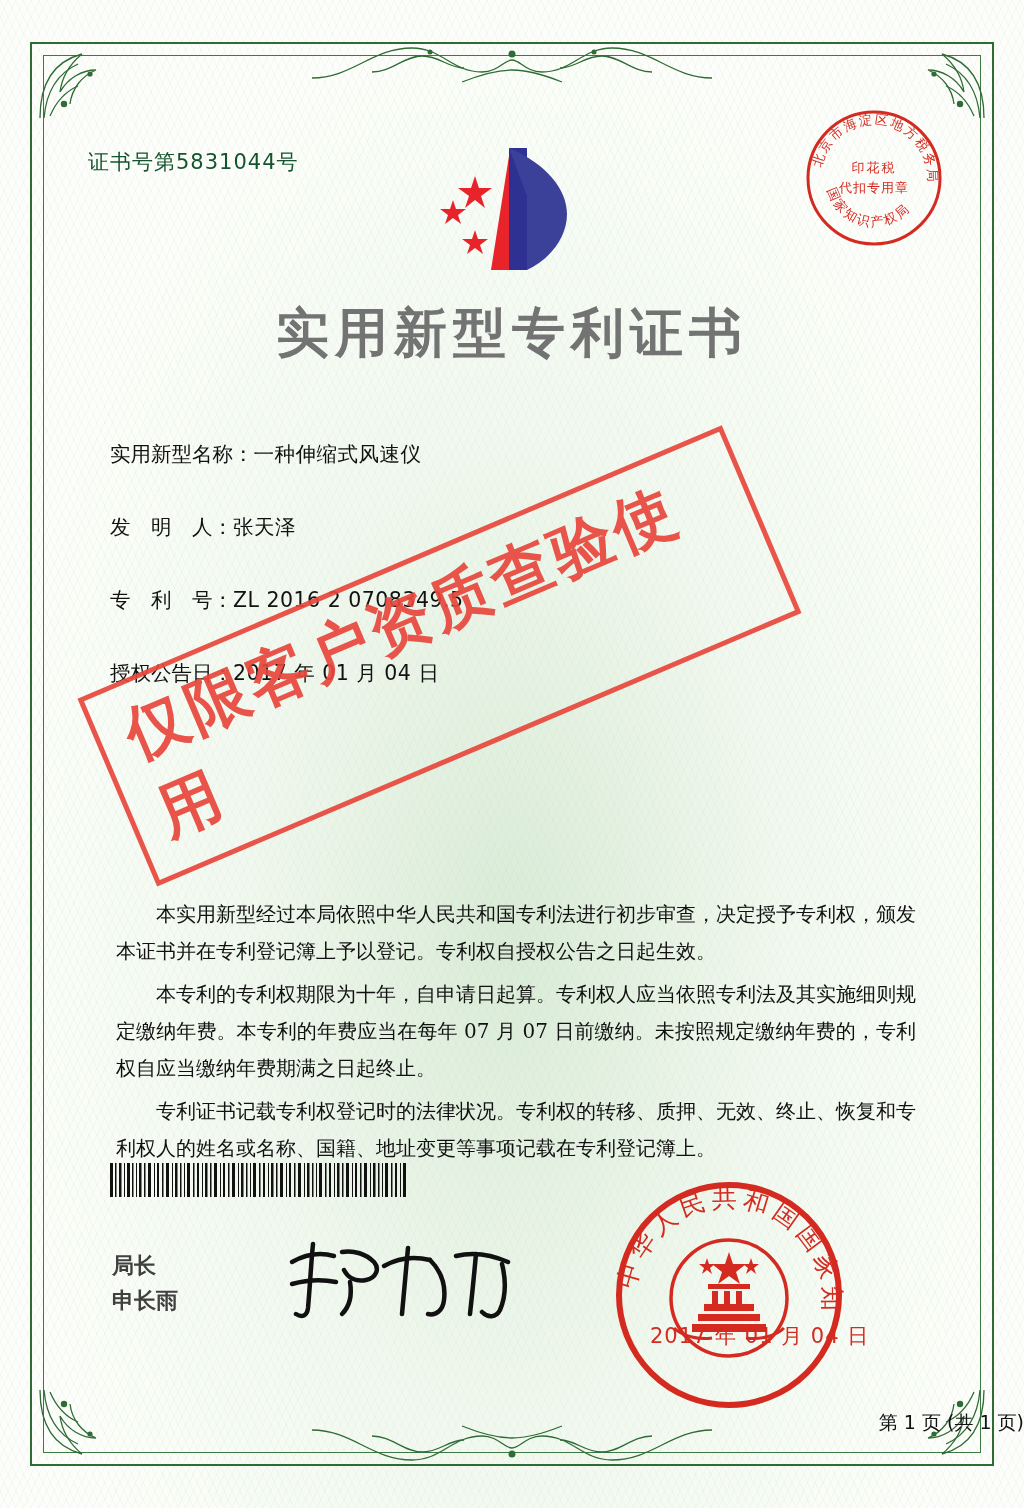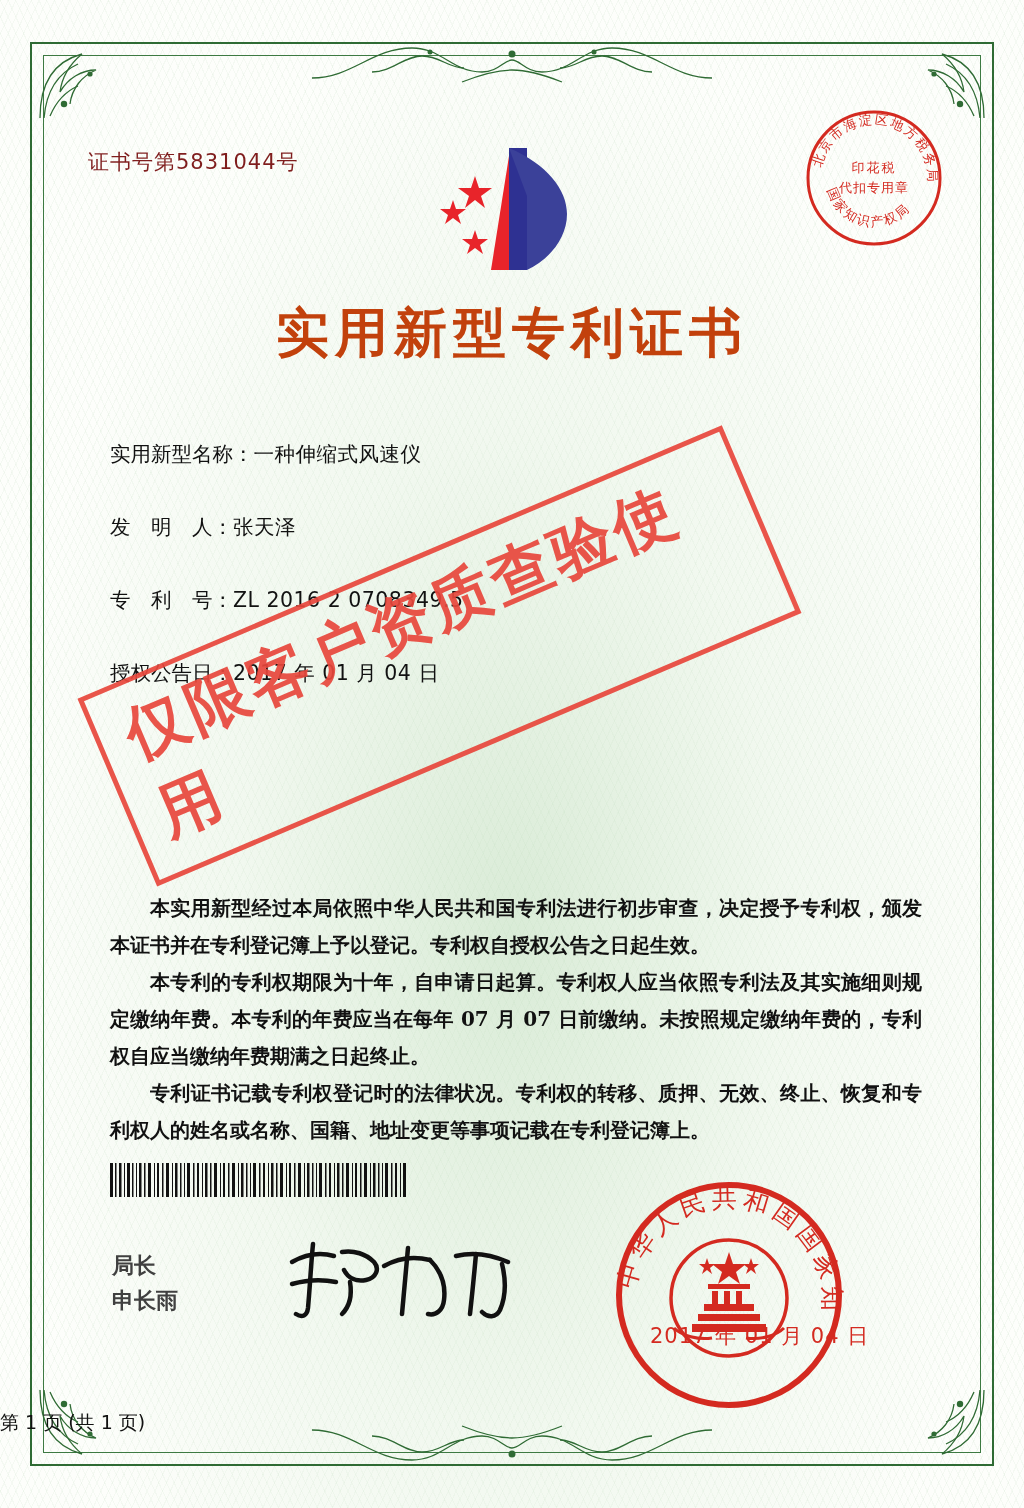--- a/index.html
+++ b/index.html
@@ -67,40 +67,40 @@
     width: 400px; height: 54px;
     color: #2f6b34;
   }
   .top-scroll svg, .bottom-scroll svg { width: 100%; height: 100%; display: block; }
 
   .cert-number {
     position: absolute;
     left: 88px; top: 148px;
     font-size: 21px;
     letter-spacing: 1px;
-    color: #7f1d1d;
+    color: #14532d;
     font-family: "DejaVu Sans", sans-serif;
   }
   .logo {
     position: absolute;
     left: 50%;
     transform: translateX(-50%);
     top: 138px;
     width: 190px;
     height: 148px;
   }
   .title {
     position: absolute;
     left: 0; right: 0;
     top: 298px;
     text-align: center;
     font-size: 53px;
     font-weight: bold;
     letter-spacing: 6px;
-    color: #c2410c;
+    color: #737373;
     font-family: "DejaVu Sans", sans-serif;
   }
   .fields {
     position: absolute;
     left: 110px;
     top: 440px;
     width: 820px;
   }
   .field-row {
     font-size: 20.5px;
@@ -117,23 +117,22 @@
     left: 110px;
     top: 890px;
     width: 812px;
     font-size: 20px;
     line-height: 37px;
     color: #111;
     text-align: justify;
     font-family: "DejaVu Serif", serif;
   }
   .body-text p {
-    margin: 0;
+    margin: 6px;
     text-indent: 2em;
-    font-weight: bold;
   }
 
   .barcode {
     position: absolute;
     left: 110px;
     top: 1163px;
     width: 300px;
     height: 34px;
   }
   .sign-block {
@@ -150,21 +149,21 @@
     position: absolute;
     left: 280px;
     top: 1236px;
     width: 250px;
     height: 90px;
   }
   .footer {
     position: absolute;
     left: 0; right: 0;
     bottom: 72px;
-    text-align: left;
+    text-align: right;
     font-size: 19px;
     color: #111;
     font-family: "DejaVu Sans", sans-serif;
   }
 
   
   .seal-tax {
     position: absolute;
     right: 80px;
     top: 108px;

